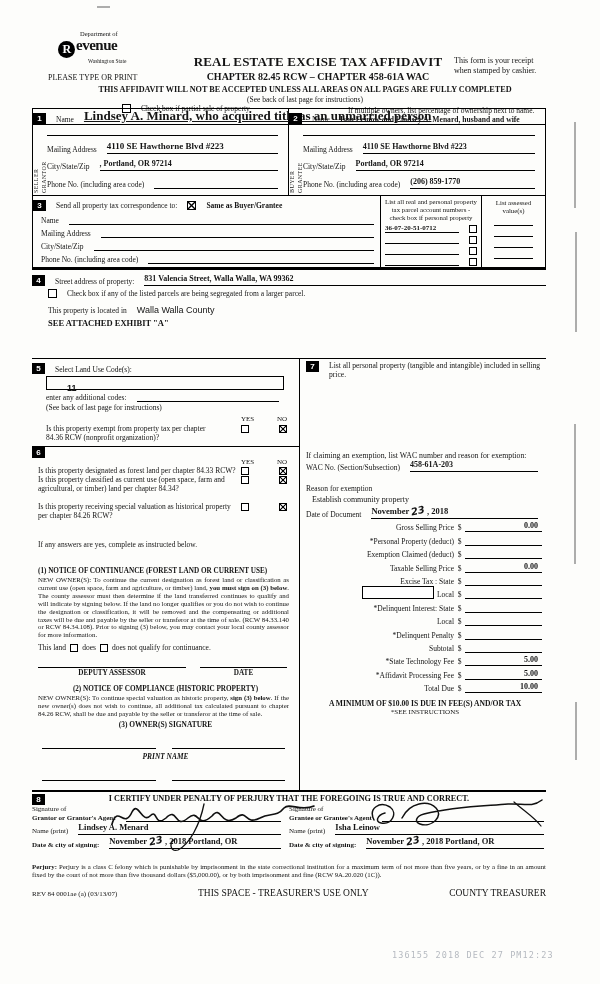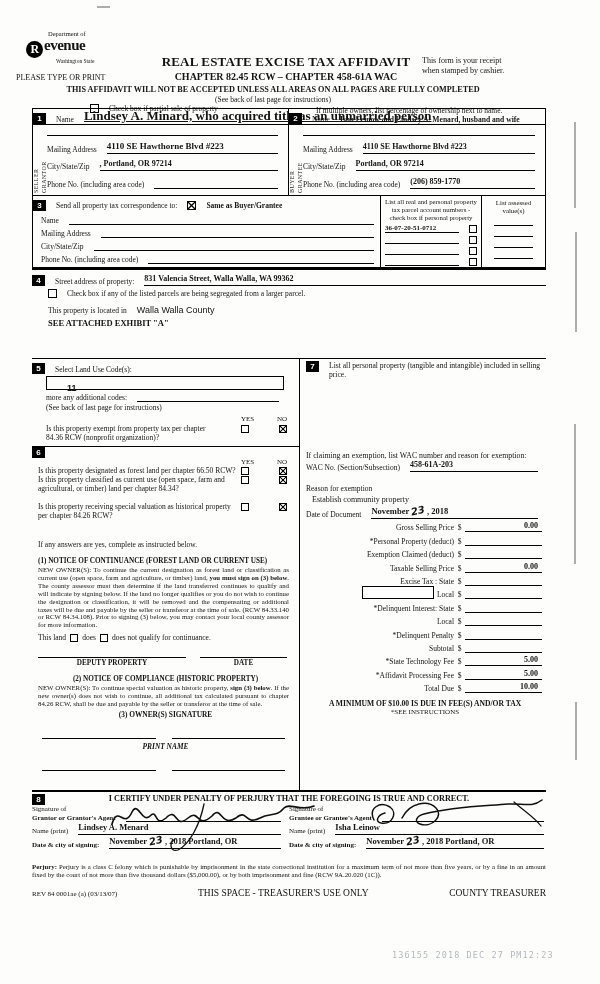--- a/index.html
+++ b/index.html
@@ -63,21 +63,21 @@
 <body>
 
 <div class="page">
 
   <div class="abs artifact" style="left:97px;top:6px;width:13px;height:2px;"></div>
   <div class="abs artifact" style="left:574px;top:122px;width:2px;height:86px;"></div>
   <div class="abs artifact" style="left:575px;top:232px;width:1.5px;height:100px;"></div>
   <div class="abs artifact" style="left:574px;top:424px;width:1.5px;height:140px;"></div>
   <div class="abs artifact" style="left:575px;top:702px;width:1.5px;height:58px;"></div>
 
-  <div class="abs" style="left:16px;top:28px;width:514px;height:80px;">
+  <div class="abs" style="left:48px;top:28px;width:514px;height:80px;">
     <div class="abs" style="left:10px;top:2px;width:120px;">
       <div style="font-size:6.5px;margin-left:22px;">Department of</div>
       <div style="font-size:15px;font-weight:bold;letter-spacing:-.5px;">
         <span class="logo-r">R</span><span>evenue</span>
       </div>
       <div style="font-size:5.5px;margin-left:30px;">Washington State</div>
     </div>
     <div class="abs ctr" style="left:90px;top:26px;width:360px;">
       <div style="font-size:13px;font-weight:bold;letter-spacing:.2px;">REAL ESTATE EXCISE TAX AFFIDAVIT</div>
       <div style="font-size:10px;font-weight:bold;margin-top:1px;">CHAPTER 82.45 RCW – CHAPTER 458-61A WAC</div>
@@ -229,21 +229,21 @@
 
     <div style="width:268px;border-right:1.2px solid #000;padding:2px 0 0 0;overflow:hidden;">
       <div class="row" style="height:13px;">
         <div class="badge">5</div>
         <span class="lbl">Select Land Use Code(s):</span>
       </div>
       <div style="margin:2px 0 0 14px;width:238px;height:14px;border:1.5px solid #000;padding-left:20px;">
         <span class="sans b" style="font-size:9px;">11</span>
       </div>
       <div class="row" style="height:12px;margin-left:14px;margin-right:20px;">
-        <span class="lbl">more any additional codes:</span>
+        <span class="lbl">enter any additional codes:</span>
         <span class="ul flex1"></span>
       </div>
       <div class="lbl" style="margin-left:14px;margin-top:1px;">(See back of last page for instructions)</div>
 
       <div class="yn yn-head" style="margin-top:3px;">
         <span>YES</span>
         <span>NO</span>
       </div>
       <div class="qrow" style="margin-left:14px;margin-top:1px;">
         <div class="lbl" style="width:190px;">
@@ -257,21 +257,21 @@
       </div>
 
       <div style="border-top:1.2px solid #000;margin-top:4px;"></div>
       <div class="badge">6</div>
 
       <div class="yn yn-head" style="margin-top:0;">
         <span>YES</span>
         <span>NO</span>
       </div>
       <div class="qrow" style="margin-left:6px;">
-        <div class="lbl flex1">Is this property designated as forest land per chapter 66.50 RCW?</div>
+        <div class="lbl flex1">Is this property designated as forest land per chapter 84.33 RCW?</div>
         <div class="cbs">
           <span class="cb"></span>
           <span class="cb on"></span>
         </div>
       </div>
       <div class="qrow" style="margin-left:6px;">
         <div class="lbl" style="width:200px;">Is this property classified as current use (open space, farm and agricultural, or timber) land per chapter 84.34?</div>
         <div class="cbs">
           <span class="cb"></span>
           <span class="cb on"></span>
@@ -280,37 +280,37 @@
       <div class="qrow" style="margin-left:6px;margin-top:9px;">
         <div class="lbl" style="width:200px;">Is this property receiving special valuation as historical property per chapter 84.26 RCW?</div>
         <div class="cbs">
           <span class="cb"></span>
           <span class="cb on"></span>
         </div>
       </div>
 
       <div class="lbl" style="margin:20px 0 0 6px;">If any answers are yes, complete as instructed below.</div>
 
-      <div class="b" style="margin:8px 6px 0 6px;font-size:7.2px;">(1) NOTICE OF CONTINUANCE (FOREST LAND OR CURRENT USE)</div>
+      <div class="b" style="margin:18px 6px 0 6px;font-size:7.2px;">(1) NOTICE OF CONTINUANCE (FOREST LAND OR CURRENT USE)</div>
       <div class="notice-body" style="margin:1px 10px 0 6px;">
         <span>NEW OWNER(S): To continue the current designation as forest land or classification as current use (open space, farm and agriculture, or timber) land, </span><span class="b">you must sign on (3) below</span><span>. The county assessor must then determine if the land transferred continues to qualify and will indicate by signing below. If the land no longer qualifies or you do not wish to continue the designation or classification, it will be removed and the compensating or additional taxes will be due and payable by the seller or transferor at the time of sale. (RCW 84.33.140 or RCW 84.34.108). Prior to signing (3) below, you may contact your local county assessor for more information.</span>
       </div>
 
       <div class="row" style="margin:4px 10px 0 6px;gap:4px;">
         <span class="lbl">This land</span>
         <span class="cb"></span>
         <span class="lbl">does</span>
         <span class="cb"></span>
         <span class="lbl">does not  qualify for continuance.</span>
       </div>
 
       <div style="display:flex;gap:14px;margin:6px 12px 0 6px;">
         <div style="flex:1.7;">
           <div class="sigline"></div>
-          <div class="ctr b" style="font-size:7.2px;margin-top:1px;">DEPUTY PROPERTY</div>
+          <div class="ctr b" style="font-size:7.2px;margin-top:1px;">DEPUTY ASSESSOR</div>
         </div>
         <div style="flex:1;">
           <div class="sigline"></div>
           <div class="ctr b" style="font-size:7.2px;margin-top:1px;">DATE</div>
         </div>
       </div>
 
       <div class="b ctr" style="margin:8px 6px 0 6px;font-size:7.2px;">(2) NOTICE OF COMPLIANCE (HISTORIC PROPERTY)</div>
       <div class="notice-body" style="margin:1px 10px 0 6px;">
         <span>NEW OWNER(S): To continue special valuation as historic property, </span><span class="b">sign (3) below</span><span>. If the new owner(s) does not wish to continue, all additional tax calculated pursuant to chapter 84.26 RCW, shall be due and payable by the seller or transferor at the time of sale.</span>

